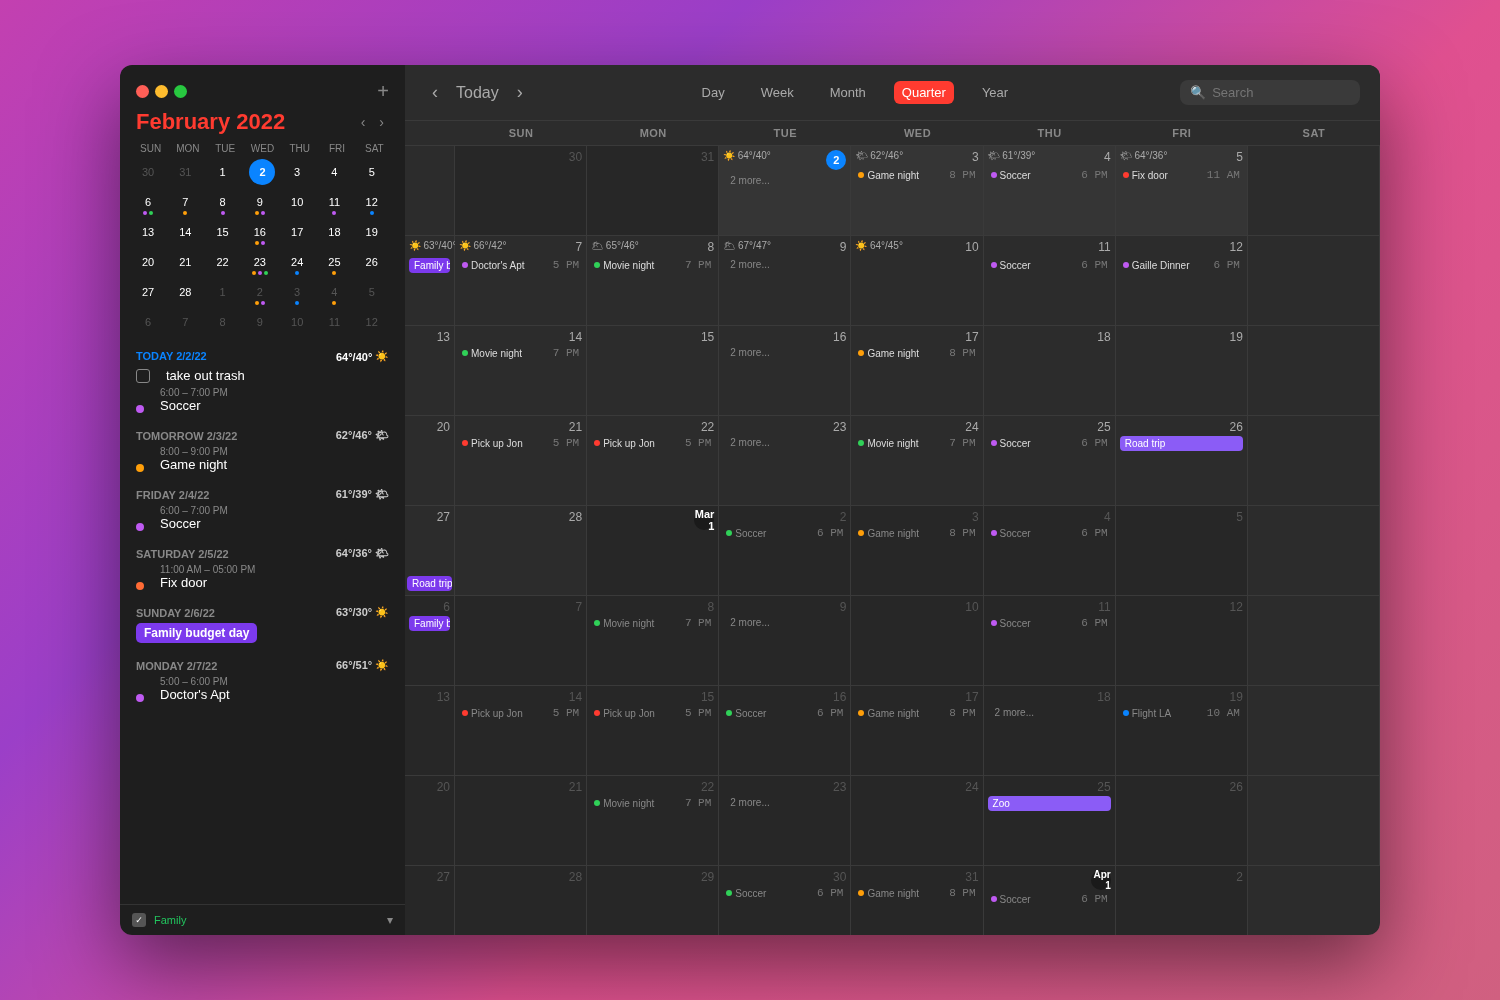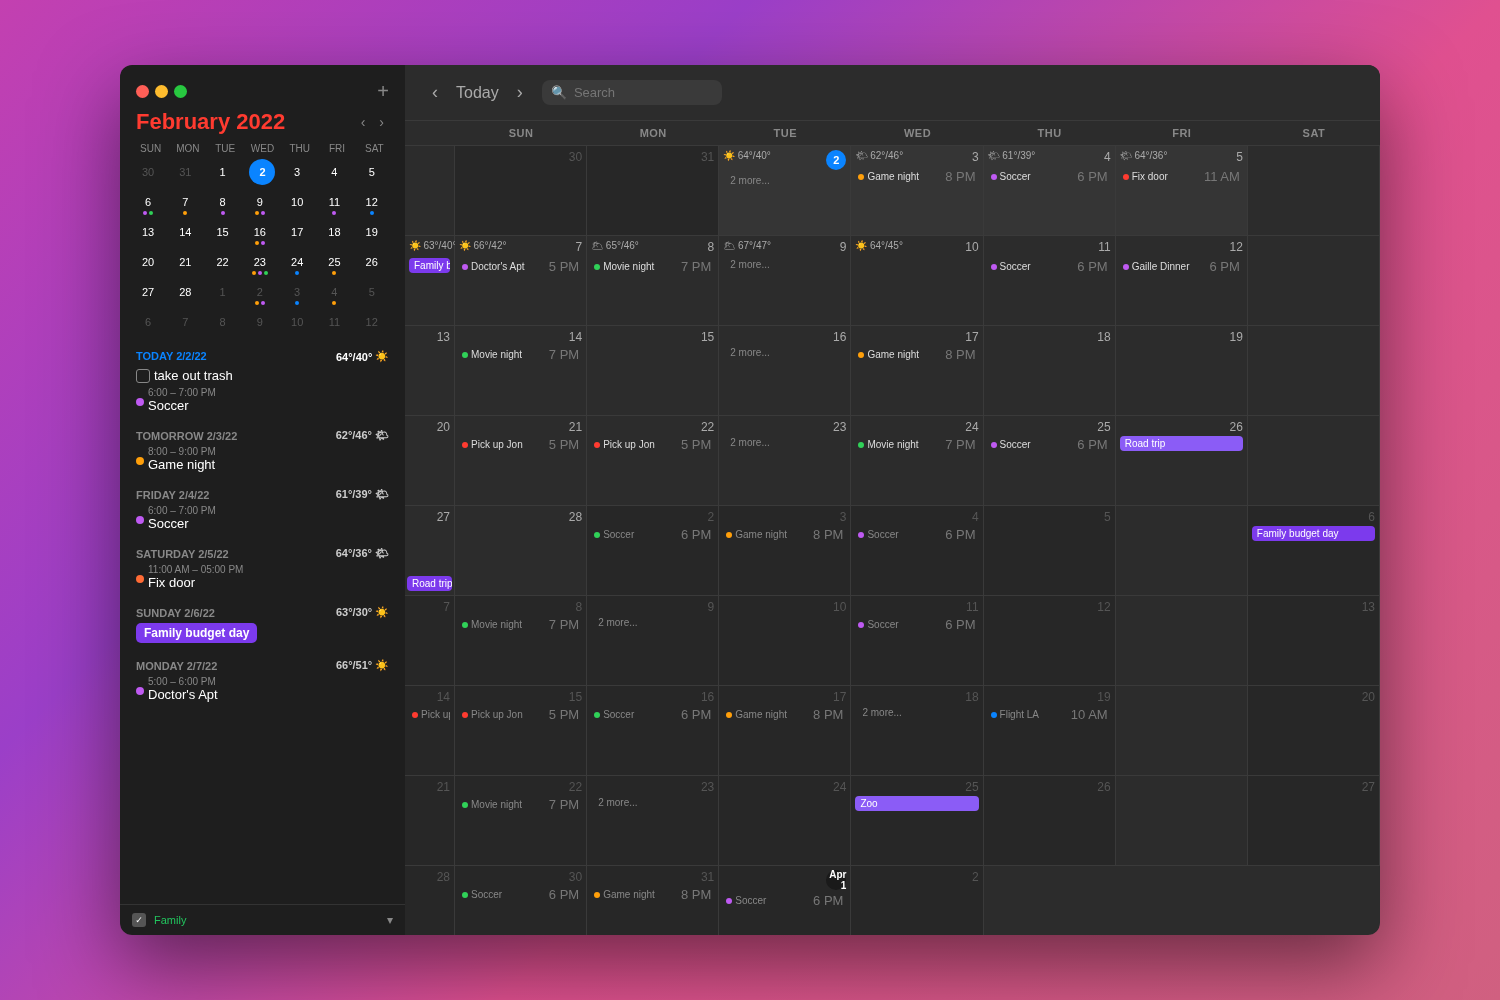--- a/index.html
+++ b/index.html
@@ -151,22 +151,22 @@
       font-weight: 700;
       color: #888;
     }
     .day-weather { color: #ccc; font-size: 11px; display: flex; align-items: center; gap: 2px; }
     .agenda-item {
       padding: 2px 4px;
       border-radius: 4px;
     }
     .agenda-item-row {
       display: flex;
-      align-items: center;
-      gap: 4px;
+      align-items: flex-end;
+      gap: 16px;
     }
     .todo-checkbox {
       width: 14px; height: 14px; border: 1.5px solid #888;
       border-radius: 3px; margin-top: 2px; flex-shrink: 0;
     }
     .event-dot { width: 8px; height: 8px; border-radius: 50%; flex-shrink: 0; margin-top: 4px; }
     .dot-purple2 { background: #bf5af2; }
     .dot-orange2 { background: #ff9f0a; }
     .event-details {}
     .event-time { font-size: 10px; color: #888; }
@@ -369,21 +369,21 @@
       padding: 2px 5px;
       border-radius: 4px;
       font-size: 10px;
     }
     .cal-event.event-bar-light {
       background: #8b5cf6;
       color: #fff;
     }
     .more-link { font-size: 10px; color: #888; cursor: pointer; padding-left: 4px; }
     .event-text { color: #ddd; font-size: 10px; }
-    .event-time-small { color: #777; font-size: 13px; }
+    .event-time-small { color: #777; font-size: 11px; font-family: Liberation Mono, monospace; }
   </style>
 </head>
 <body>
 
 <div class="app-window">
 
   <div class="sidebar">
     <div class="sidebar-titlebar">
       <div class="traffic-lights">
         <div class="tl tl-red"></div>
@@ -611,20 +611,27 @@
   </div>
 
   <div class="main-cal">
 
     <div class="cal-toolbar">
       <div class="cal-nav">
         <button class="cal-nav-btn" style="background:none;border:none;color:#aaa;font-size:18px;cursor:pointer;">‹</button>
         <button class="today-btn">Today</button>
         <button class="cal-nav-btn" style="background:none;border:none;color:#aaa;font-size:18px;cursor:pointer;">›</button>
       </div>
+      <div class="view-switcher">
+        <button class="view-btn">Day</button>
+        <button class="view-btn">Week</button>
+        <button class="view-btn">Month</button>
+        <button class="view-btn active">Quarter</button>
+        <button class="view-btn">Year</button>
+      </div>
       <div class="search-box">
         <span class="search-icon">🔍</span>
         <input type="text" placeholder="Search" style="">
       </div>
     </div>
 
     <div class="cal-grid-container">
       <div class="cal-grid">
 
         <div class="cal-header-spacer" style="border-bottom:1px solid #3a3a3a;padding:6px 0;"></div>
@@ -878,20 +885,23 @@
 
         <div class="week-num"></div>
         <div class="cal-cell" style="position:relative">
           <div class="date-num" style="text-align:right">27</div>
           <div class="cal-event event-bar" style="position:absolute;bottom:4px;left:0;right:0;margin:0 2px;font-size:10px;">Road trip</div>
         </div>
         <div class="cal-cell">
           <div class="date-num" style="text-align:right">28</div>
         </div>
         <div class="cal-cell other-month-cell">
+          <div class="date-num black-circle">Mar 1</div>
+        </div>
+        <div class="cal-cell other-month-cell">
           <div class="date-num" style="text-align:right;color:#555">2</div>
           <div class="cal-event">
             <div class="ev-dot ev-green"></div>
             <span class="event-text" style="color:#888">Soccer</span>
             <span class="event-time-small" style="margin-left:auto">6 PM</span>
           </div>
         </div>
         <div class="cal-cell other-month-cell">
           <div class="date-num" style="text-align:right;color:#555">3</div>
           <div class="cal-event">
@@ -1033,20 +1043,23 @@
         </div>
 
         <div class="week-num"></div>
         <div class="cal-cell other-month-cell">
           <div class="date-num" style="text-align:right;color:#555">27</div>
         </div>
         <div class="cal-cell other-month-cell">
           <div class="date-num" style="text-align:right;color:#555">28</div>
         </div>
         <div class="cal-cell other-month-cell">
+          <div class="date-num" style="text-align:right;color:#555">29</div>
+        </div>
+        <div class="cal-cell other-month-cell">
           <div class="date-num" style="text-align:right;color:#555">30</div>
           <div class="cal-event">
             <div class="ev-dot ev-green"></div>
             <span class="event-text" style="color:#888">Soccer</span>
             <span class="event-time-small" style="margin-left:auto">6 PM</span>
           </div>
         </div>
         <div class="cal-cell other-month-cell">
           <div class="date-num" style="text-align:right;color:#555">31</div>
           <div class="cal-event">

